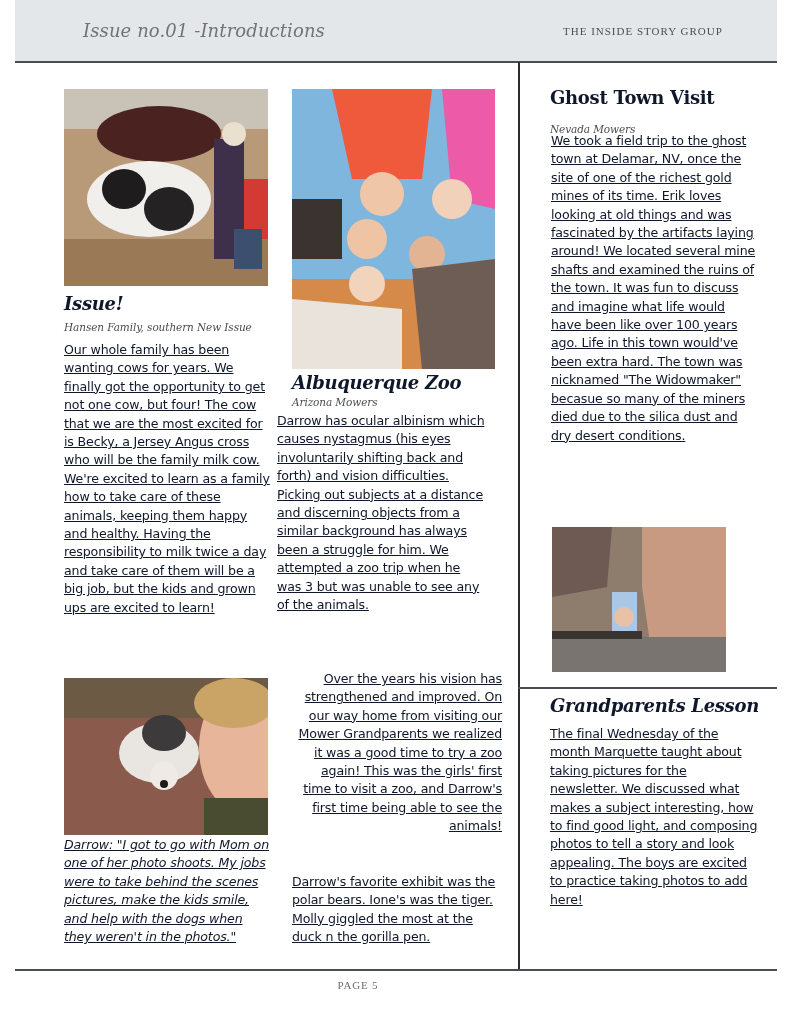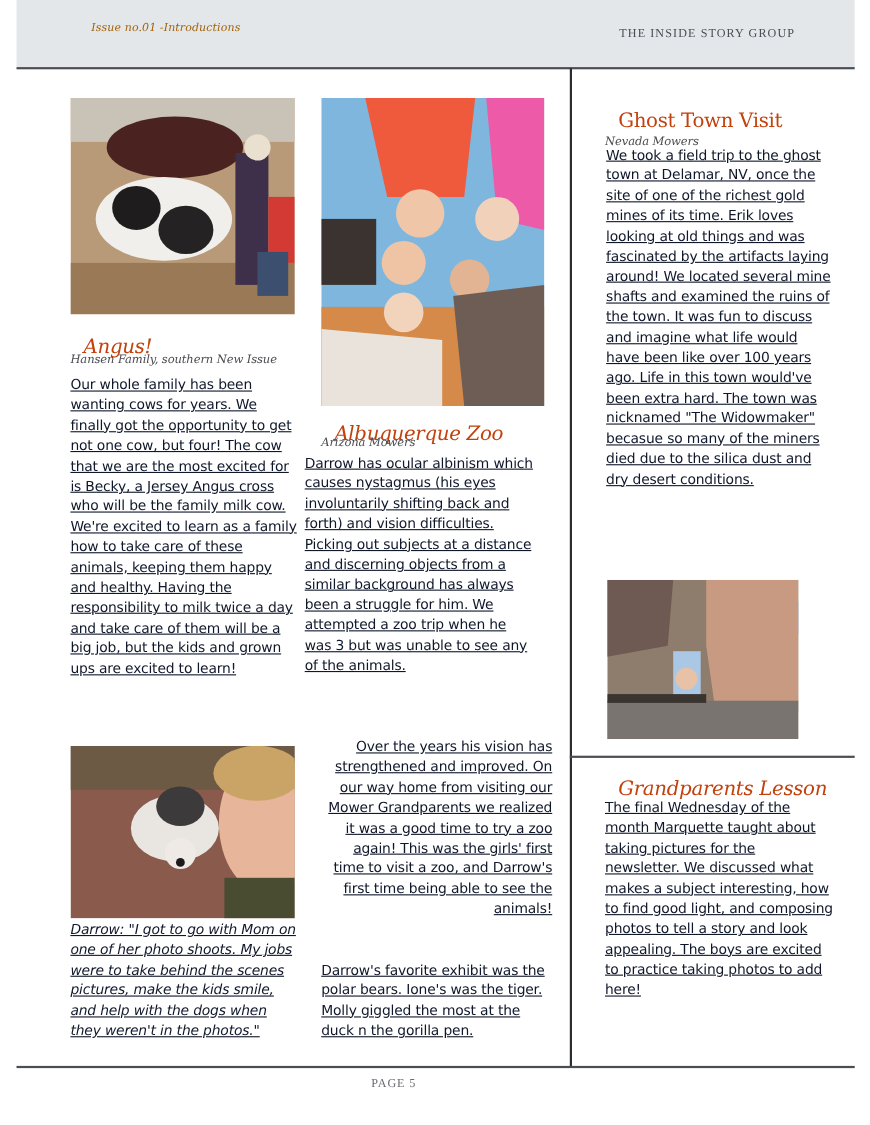--- a/index.html
+++ b/index.html
@@ -9,40 +9,40 @@
     font-family: "DejaVu Sans", sans-serif;
   }
   .abs { position: absolute; }
   .header-band {
     left: 15px; top: 0; width: 762px; height: 61px;
     background: #e4e7ea;
   }
   .header-rule { left: 15px; top: 61px; width: 762px; height: 2px; background: #4a4d52; }
   .issue-title {
     left: 83px; top: 20px; font-family: "DejaVu Serif", serif; font-style: italic;
-    font-size: 10px; color: #a16207; letter-spacing: 0.1px;
+    font-size: 18px; color: #737373; letter-spacing: 0.1px;
   }
   .group-name {
     left: 563px; top: 25px; font-family: "Liberation Serif", serif;
     font-size: 11px; letter-spacing: 1px; color: #4b4e55;
   }
   .vdivider { left: 518px; top: 62px; width: 1.5px; height: 908px; background: #2b2d31; }
   .hdivider-right { left: 518px; top: 687px; width: 259px; height: 1.5px; background: #4a4d52; }
   .bottom-rule { left: 15px; top: 969px; width: 762px; height: 2px; background: #4a4d52; }
   .page-num {
     left: 0; width: 716px; top: 979px; text-align: center;
     font-family: "Liberation Serif", serif; font-size: 11px; letter-spacing: 0.8px; color: #6a6d72;
   }
 
   .photo { overflow: hidden; }
   .photo svg { display: block; width: 100%; height: 100%; }
 
   .headline {
-    font-family: "DejaVu Serif", serif; font-style: italic; font-weight: normal;
-    font-size: 18px; color: #c2410c; margin: 12px; line-height: 22px; letter-spacing: -0.3px;
+    font-family: "DejaVu Serif", serif; font-style: italic; font-weight: bold;
+    font-size: 18px; color: #0f172a; margin: 0; line-height: 22px; letter-spacing: -0.3px;
   }
   .headline.upright { font-style: normal; }
   .byline {
     font-family: "DejaVu Serif", serif; font-style: italic; font-size: 10.5px; color: #4a4c50;
     line-height: 14px; letter-spacing: -0.1px;
   }
   .body-text {
     font-family: "DejaVu Sans", sans-serif; font-size: 12.6px; line-height: 18.4px;
     color: #0f172a; letter-spacing: -0.15px; white-space: pre-line; text-decoration: underline;
   }
@@ -68,21 +68,21 @@
     <ellipse cx="95" cy="45" rx="62" ry="28" fill="#4a2320"></ellipse>
     <ellipse cx="85" cy="110" rx="62" ry="38" fill="#f1efec"></ellipse>
     <ellipse cx="60" cy="100" rx="22" ry="20" fill="#1e1c1c"></ellipse>
     <ellipse cx="105" cy="120" rx="25" ry="22" fill="#242222"></ellipse>
     <rect x="150" y="50" width="30" height="120" fill="#3e2f4a"></rect>
     <circle cx="170" cy="45" r="12" fill="#e9e0cf"></circle>
     <rect x="180" y="90" width="24" height="60" fill="#d43a34"></rect>
     <rect x="170" y="140" width="28" height="40" fill="#3d4f6e"></rect>
   </svg>
 </div>
-<h2 class="abs headline" style="left:64px; top:293px;">Angus!</h2>
+<h2 class="abs headline" style="left:64px; top:293px;">Issue!</h2>
 <div class="abs byline" style="left:64px; top:320px;">Hansen Family, southern New Issue</div>
 <div class="abs body-text" style="left:64px; top:341px; width:206px;">Our whole family has been wanting cows for years. We finally got the opportunity to get not one cow, but four! The cow that we are the most excited for is Becky, a Jersey Angus cross who will be the family milk cow. We're excited to learn as a family how to take care of these animals, keeping them happy and healthy. Having the responsibility to milk twice a day and take care of them will be a big job, but the kids and grown ups are excited to learn!</div>
 
 <div class="abs photo" style="left:64px; top:678px; width:204px; height:157px;">
   <svg viewBox="0 0 204 157" preserveAspectRatio="none">
     <rect width="204" height="157" fill="#8a5a4c"></rect>
     <rect width="204" height="40" fill="#6c5a44"></rect>
     <ellipse cx="95" cy="75" rx="40" ry="30" fill="#e9e6e2"></ellipse>
     <ellipse cx="100" cy="55" rx="22" ry="18" fill="#3c3a3a"></ellipse>
     <ellipse cx="100" cy="98" rx="14" ry="14" fill="#efeae5"></ellipse>

